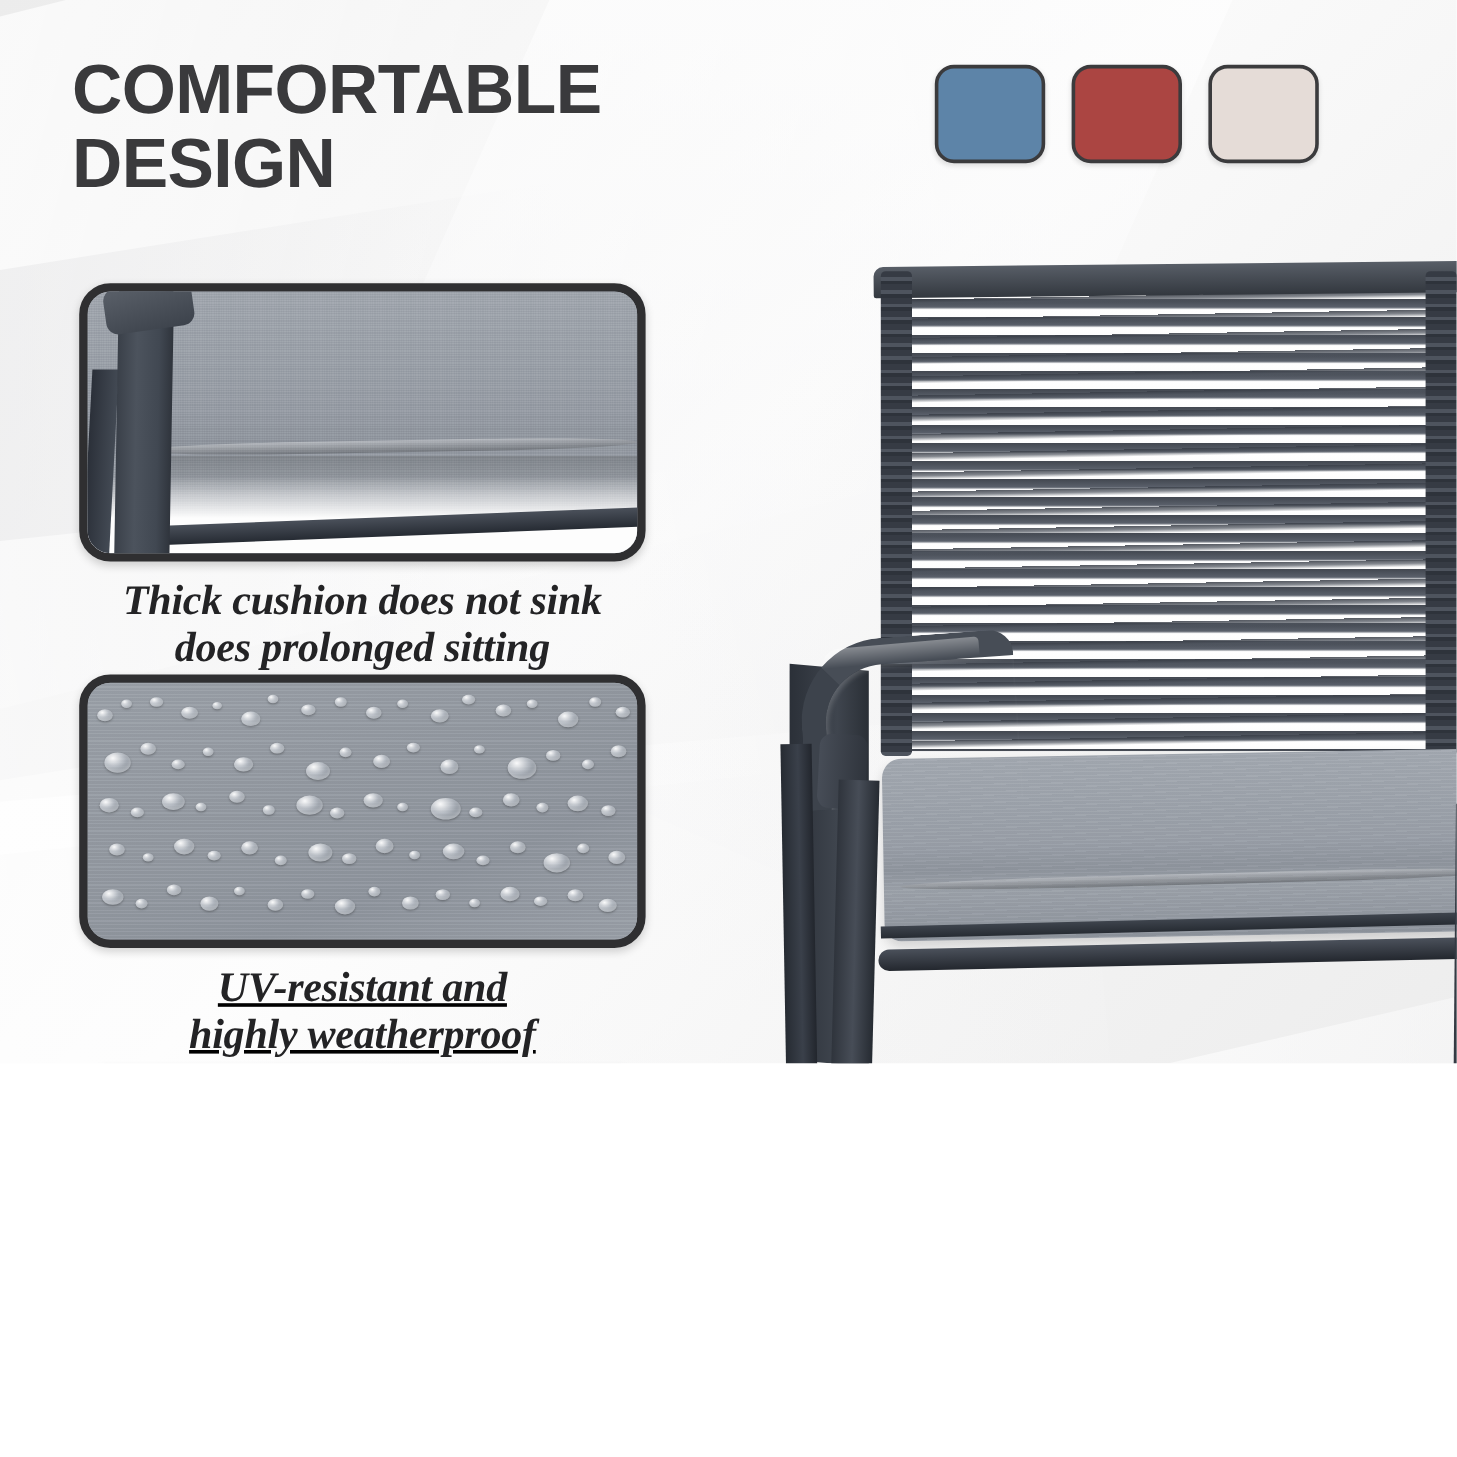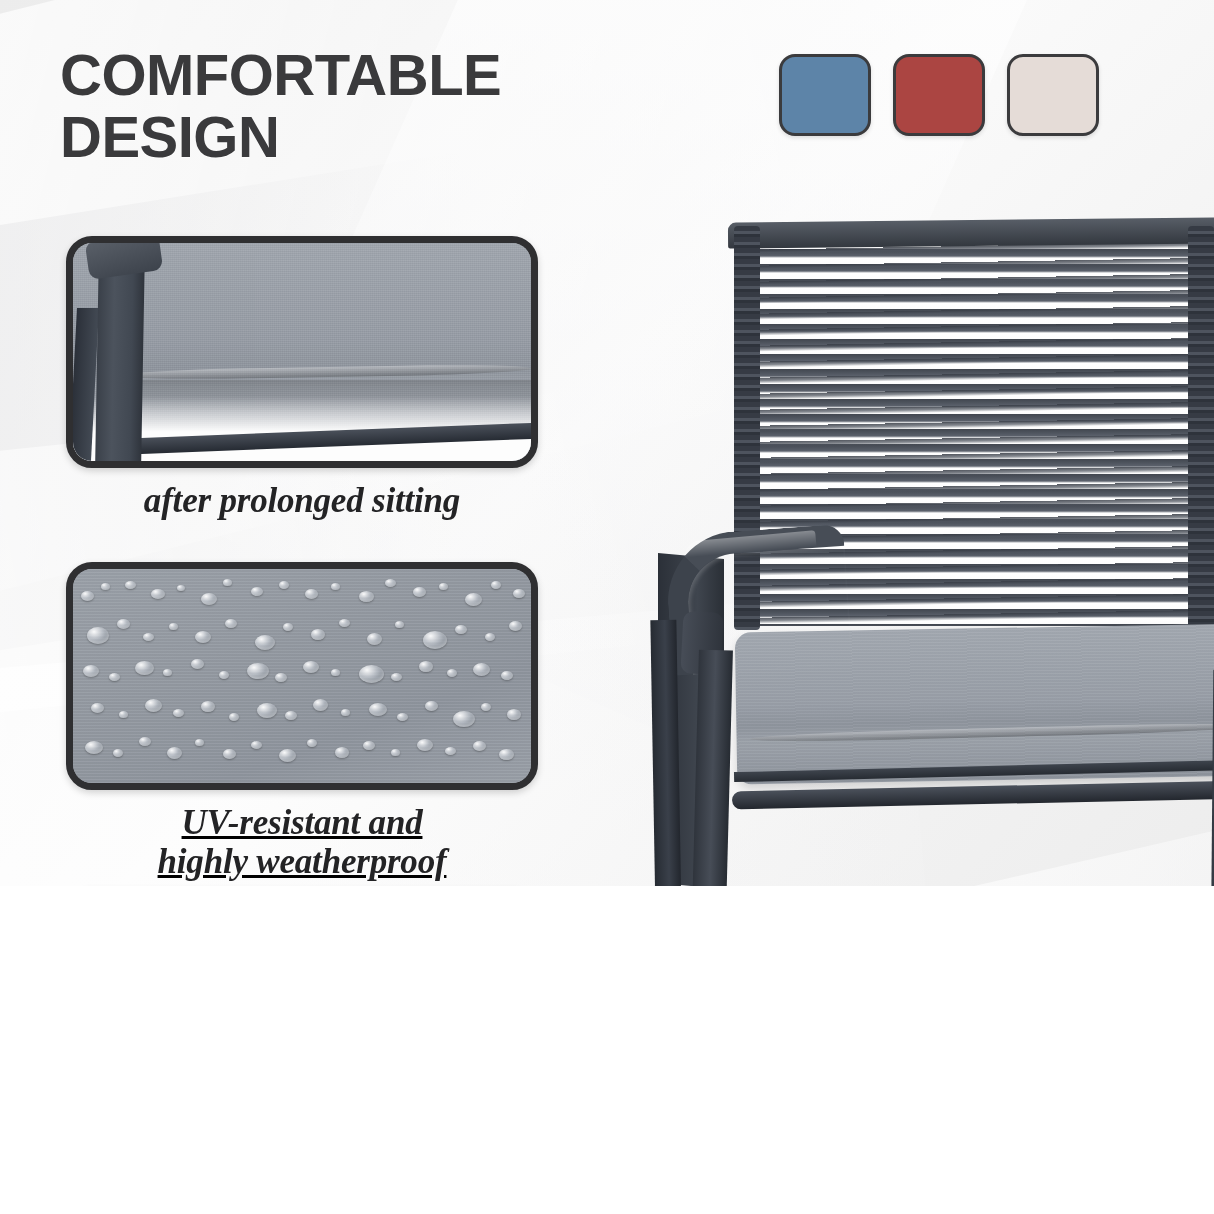--- a/index.html
+++ b/index.html
@@ -221,21 +221,22 @@
       <div class="p1-tex"></div>
       <div class="p1-seam"></div>
       <div class="p1-shadowband"></div>
       <div class="p1-white"></div>
       <div class="p1-bar"></div>
       <div class="p1-bar2"></div>
       <div class="p1-leg"></div>
       <div class="p1-legtop"></div>
     </div>
     <div class="caption">
-      <div>after prolonged sitting</div>
+      <div>Thick cushion does not sink</div>
+      <div>does prolonged sitting</div>
     </div>
   </div>
 
   <div class="feature" id="f2">
     <div class="panel">
       <div class="p2-base"></div>
       <div class="p2-tex"></div>
       <div id="drops">
           <div class="drop" style="left: 8px; top: 22px; width: 13px; height: 10px;"></div>
           <div class="drop" style="left: 28px; top: 14px; width: 9px; height: 7px;"></div>

